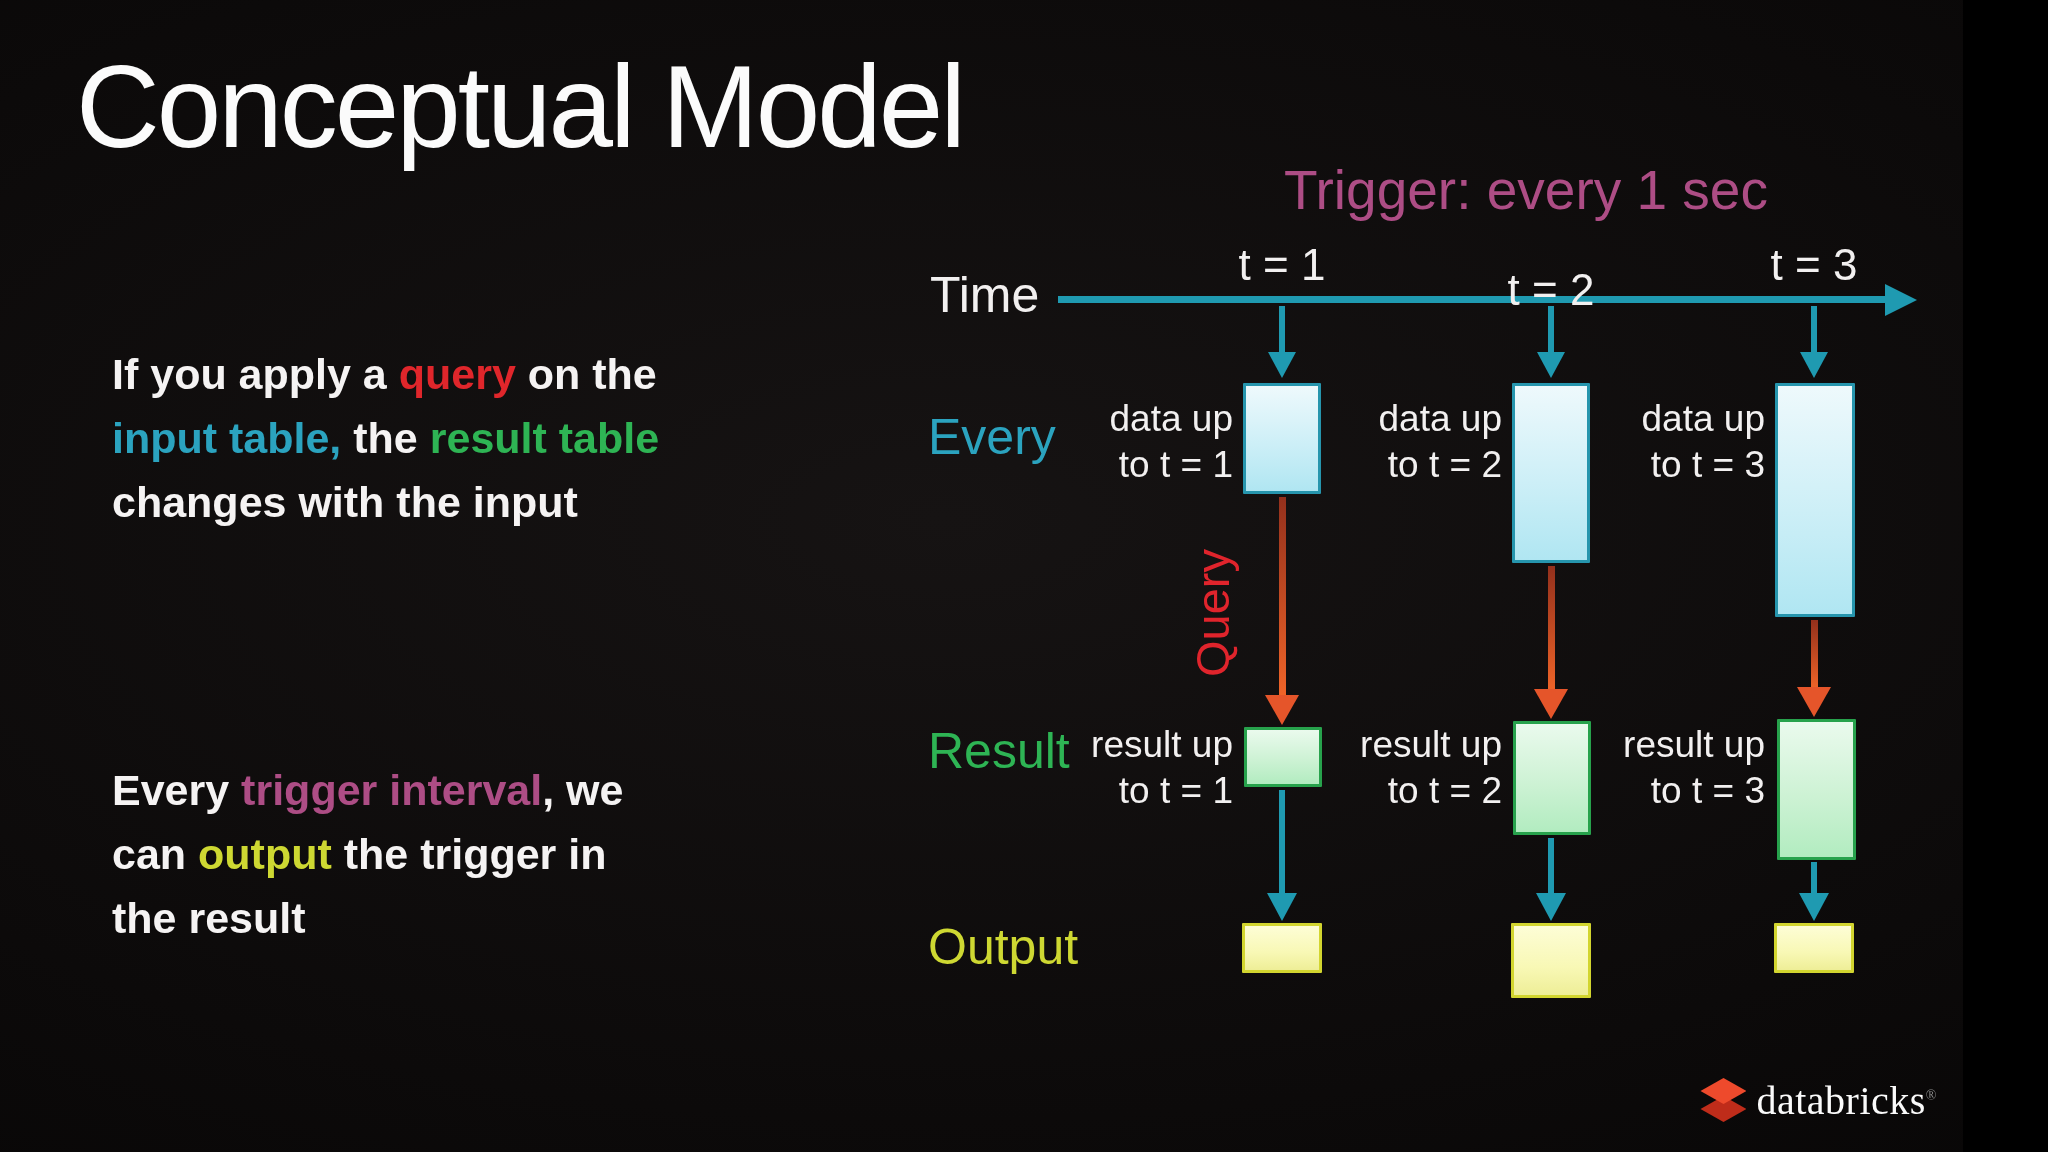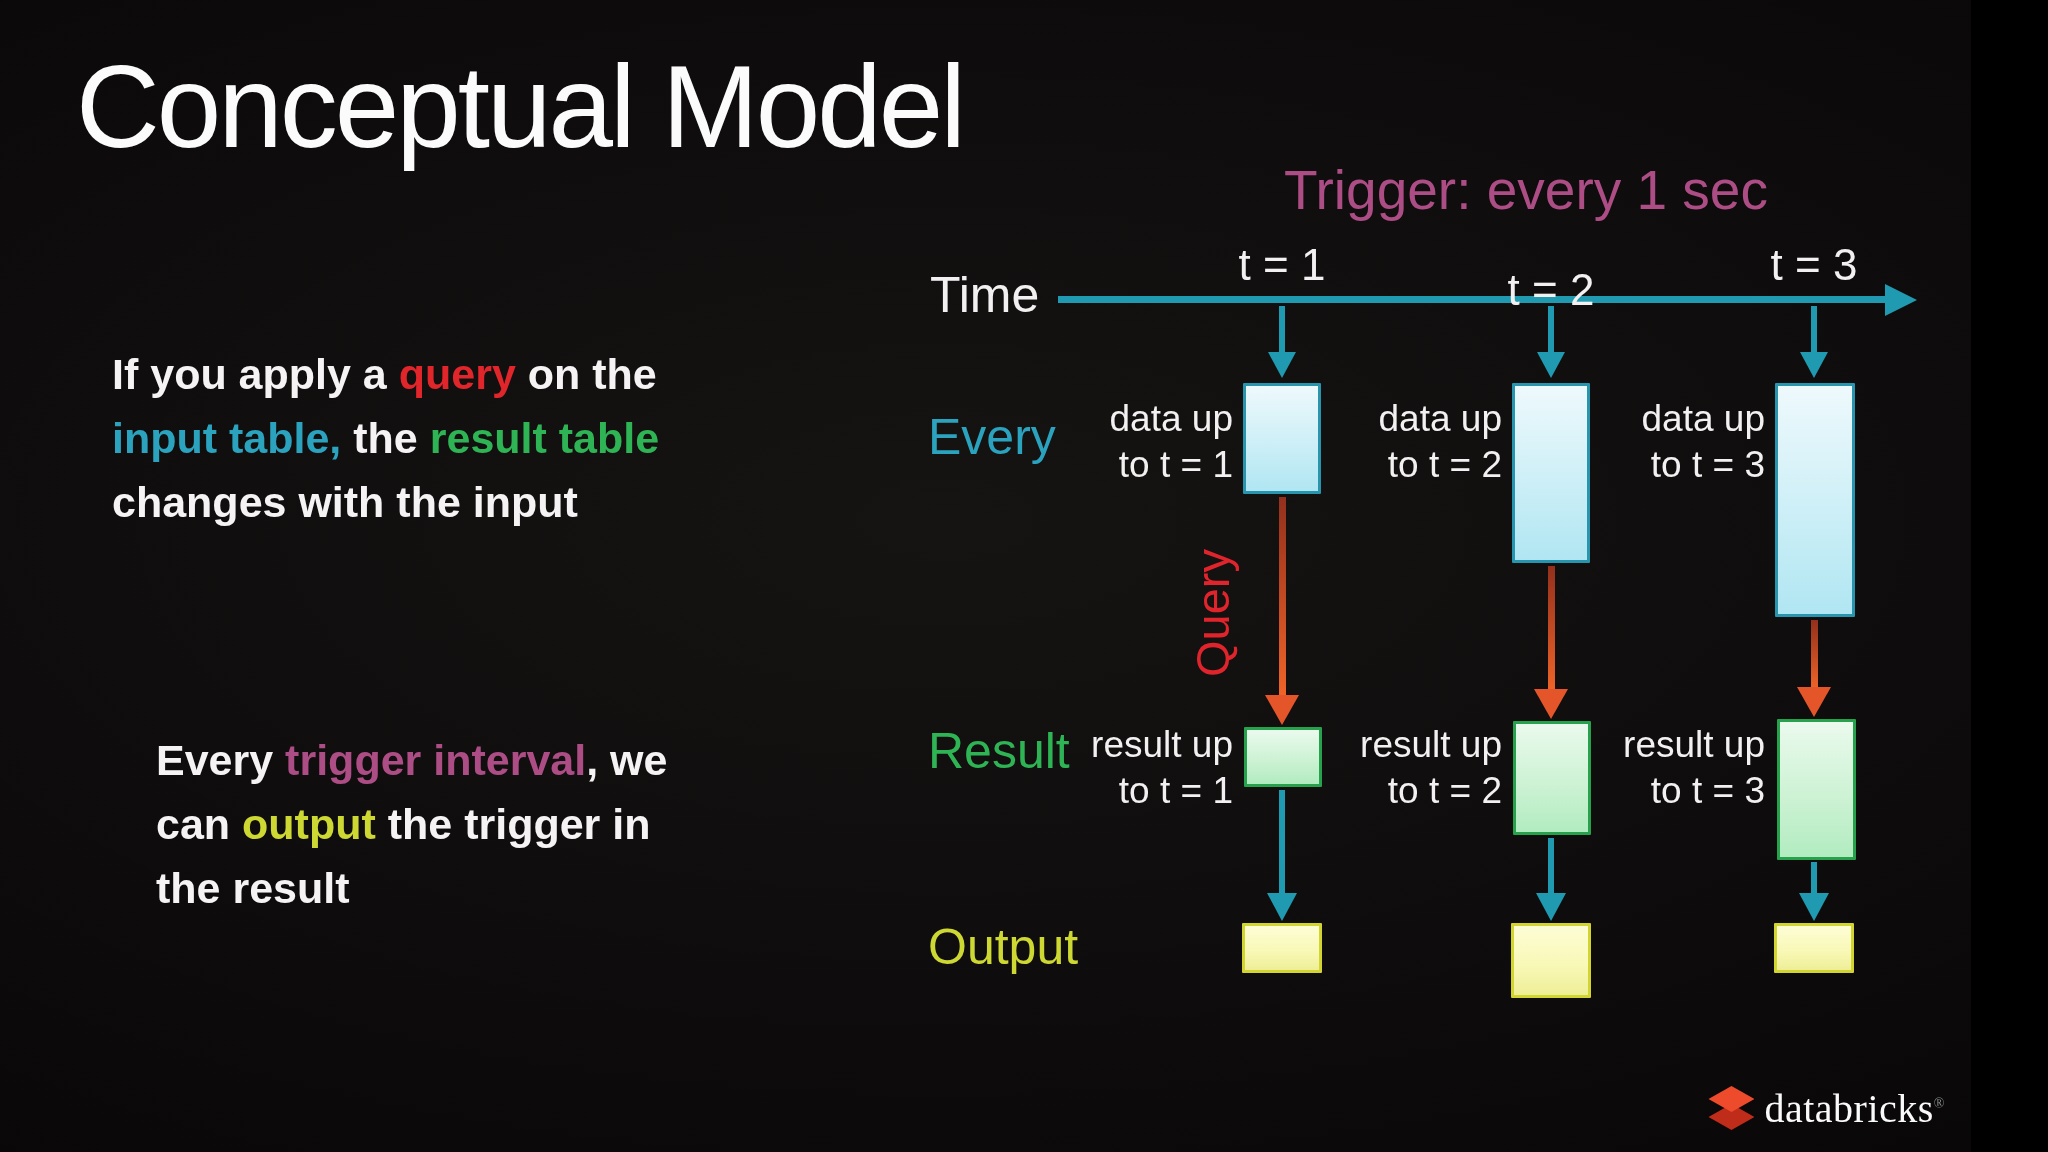--- a/index.html
+++ b/index.html
@@ -1,24 +1,24 @@
 <!DOCTYPE html>
 <html><head>
 <meta charset="utf-8">
 <style>
   html,body { margin:0; padding:0; background:#000; }
   .slide {
     position:relative; width:1963px; height:1152px; overflow:hidden;
     background: radial-gradient(ellipse 120% 95% at 48% 45%, #161313 0%, #0c0a0a 55%, #040303 100%);
-    font-family:"Liberation Sans","DejaVu Sans",sans-serif; color:#f5f3f3;padding-left:8px;
+    font-family:"Liberation Sans","DejaVu Sans",sans-serif; color:#f5f3f3;
   }
   .title { position:absolute; left:76px; top:40px; font-size:116px; font-weight:400; letter-spacing:-3px; color:#fbfbfb; }
   .para { position:absolute; left:112px; font-size:43px; line-height:64px; font-weight:700; }
   .p1 { top:342px; }
-  .p2 { top:728px;margin-left:44px; }
+  .p2 { top:758px; }
   .seg { display:inline; white-space:pre-wrap; }
   .c-white { color:#f5f3f3; }
   .c-red { color:#e0262b; }
   .c-teal { color:#2ba3bf; }
   .c-green { color:#2eb454; }
   .c-magenta { color:#ad4d85; }
   .c-yellow { color:#ced832; }
 
   .trigger { position:absolute; left:1284px; top:158px; font-size:55px; color:#ad4d85; }
   .row-label { position:absolute; font-size:50px; }
@@ -43,21 +43,21 @@
   .box { position:absolute; box-sizing:border-box; border:3px solid; border-radius:1px; }
   .box-input  { background:linear-gradient(180deg,#eef9fc 0%, #cdeff7 55%, #b0e6f2 100%); border-color:#2695ad; }
   .box-result { background:linear-gradient(180deg,#eafaed 0%, #cdf2d4 55%, #b2ecc0 100%); border-color:#27a24c; }
   .box-output { background:linear-gradient(180deg,#fdfdd6 0%, #f8f8b5 60%, #eeee97 100%); border-color:#d2d52f; }
 
   .caption { position:absolute; width:200px; text-align:right; font-size:37px; line-height:46px; color:#f2f0f0; }
 
   .query { position:absolute; left:1118px; top:588px; width:184px; height:50px; text-align:center;
            font-size:47px; color:#e0242c; transform:rotate(-90deg); }
 
-  .brand { position:absolute; right:26px; bottom:20px; display:flex; align-items:center; gap:10px; }
+  .brand { position:absolute; right:26px; bottom:28px; display:flex; align-items:center; gap:10px; }
   .brand-icon { position:relative; width:46px; height:45px; }
   .brick { position:absolute; left:0; width:46px; height:26px; clip-path:polygon(50% 0,100% 50%,50% 100%,0 50%); }
   .brick-bottom { top:18px; background:#bf2c1a; }
   .brick-top { top:0; background:#ee4a2c; }
   .brand-text { font-family:"Liberation Serif","DejaVu Serif",serif; font-size:40px; color:#fafafa; letter-spacing:0.5px; }
   .brand-reg { font-size:14px; color:#8a8a8a; vertical-align:super; }
 </style>
 </head>
 <body>
 

